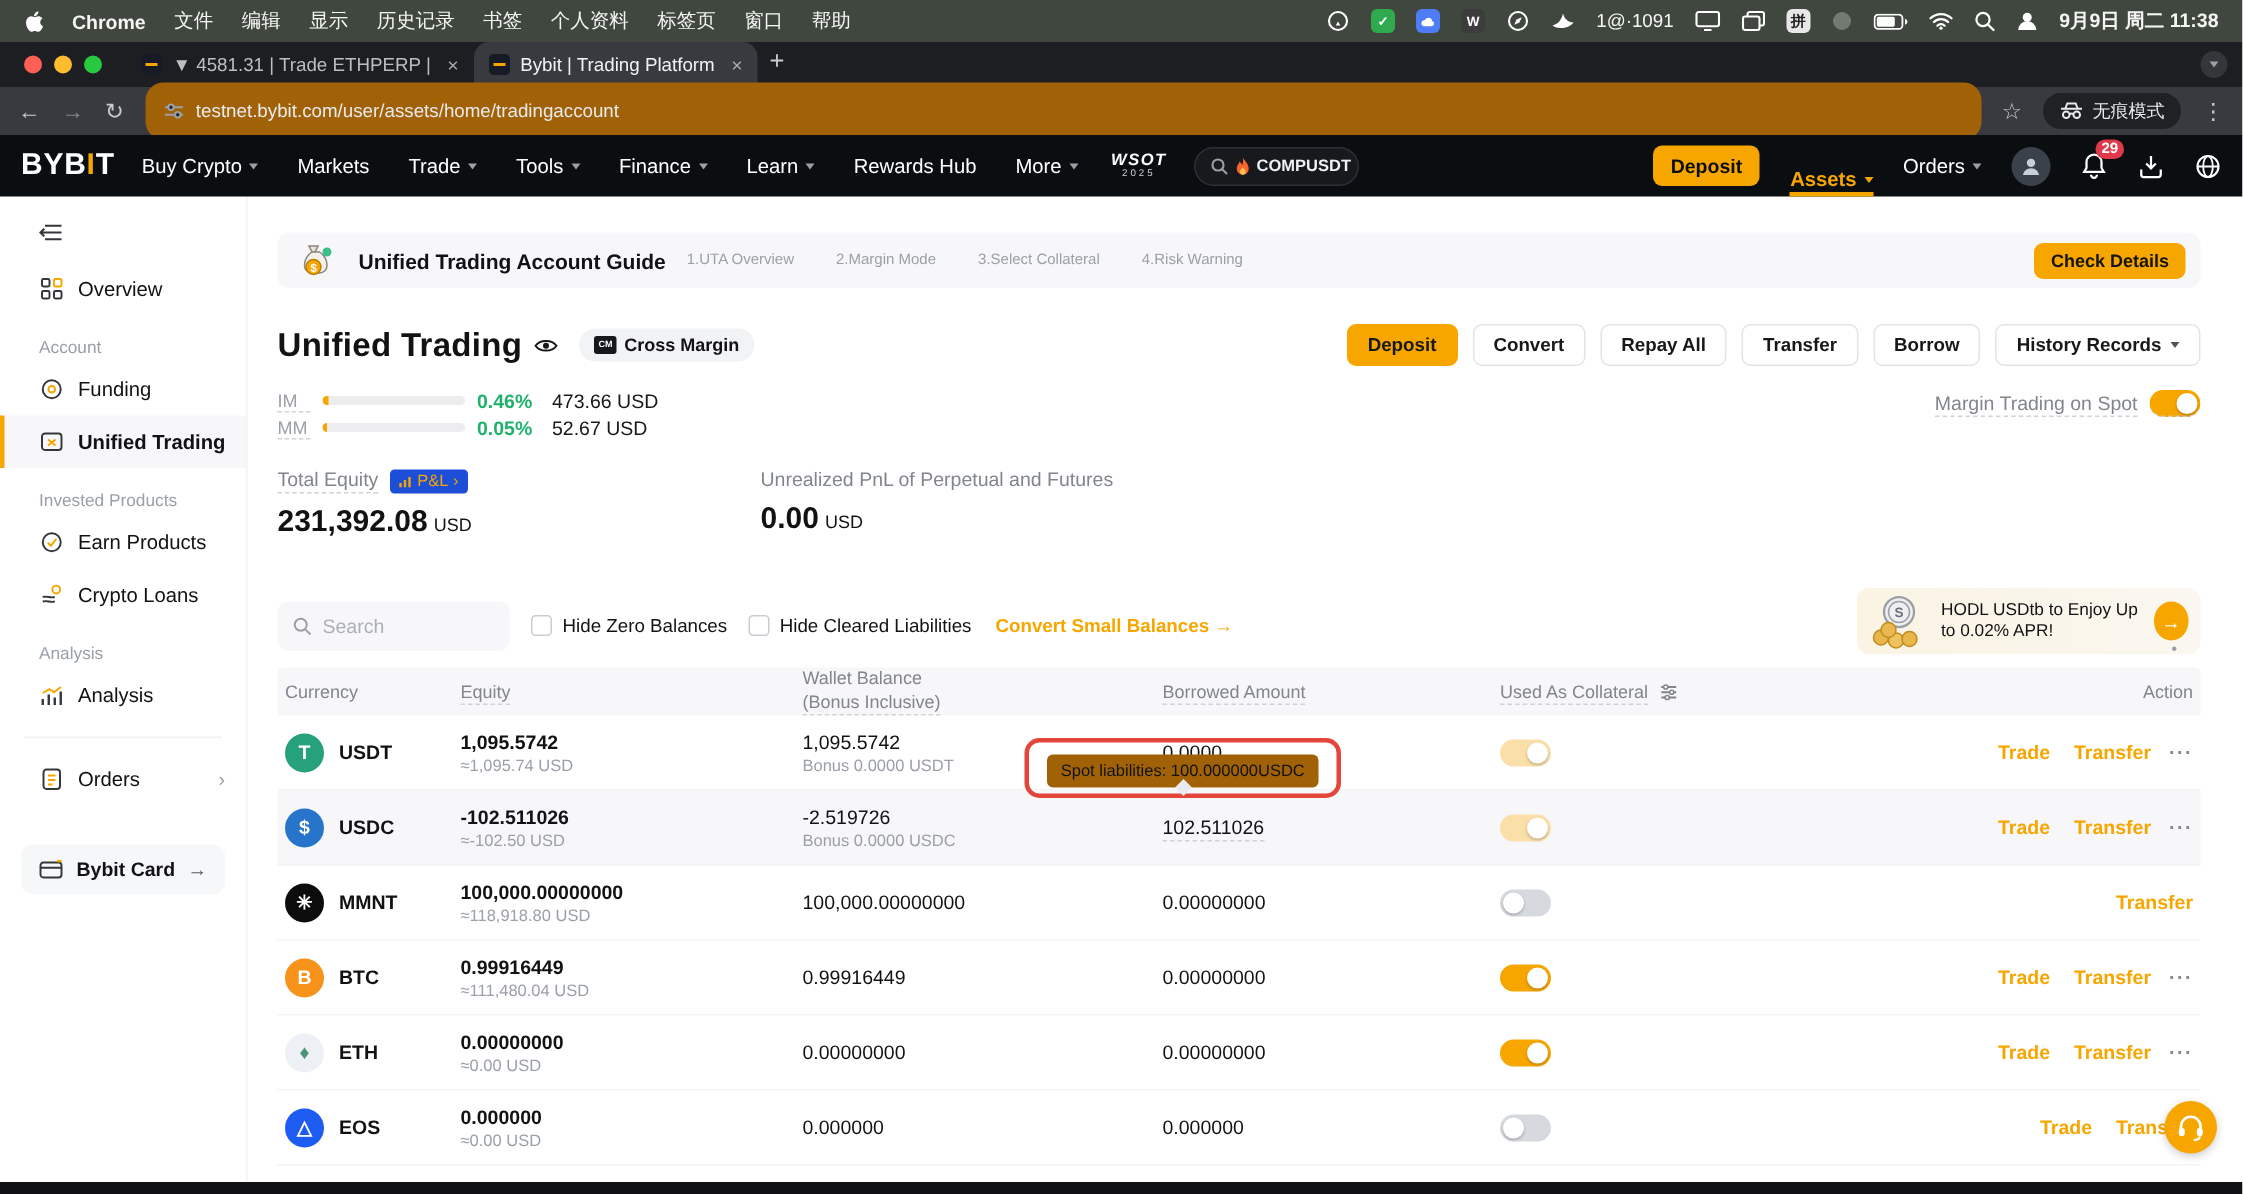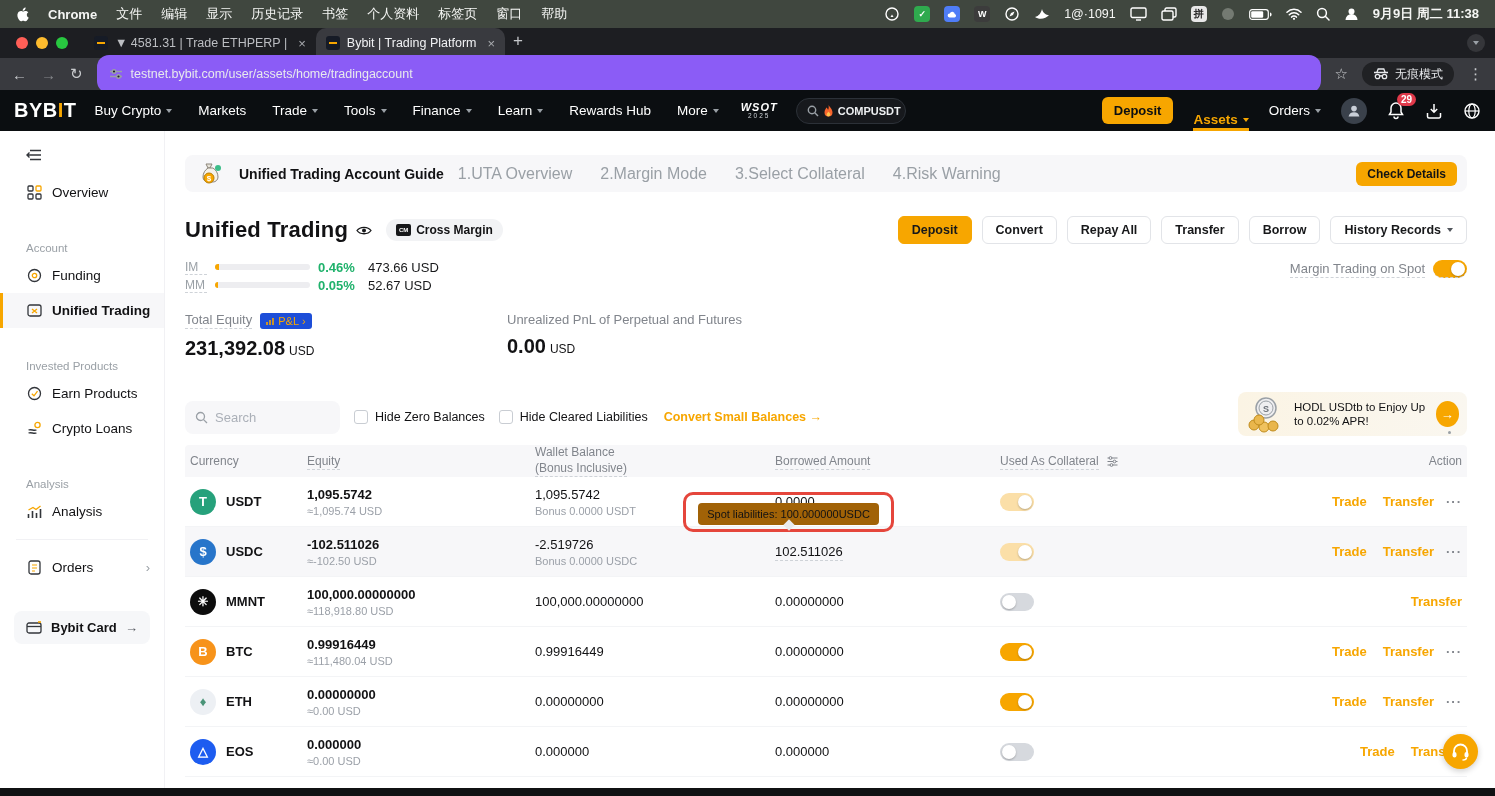--- a/index.html
+++ b/index.html
@@ -27,21 +27,21 @@
 .favicon{width:14px;height:14px;border-radius:3px;background:#161b26;position:relative;flex:0 0 auto}
 .favicon::after{content:"";position:absolute;left:3px;top:6px;width:8px;height:2px;background:#f7a600}
 .tab .x{color:#a9abaf;font-size:13px;margin-left:4px}
 .newtab{color:#c7c9cc;font-size:17px;margin:0 0 4px 8px;align-self:center}
 .tab-right{margin-left:auto;align-self:center;margin-right:10px;width:18px;height:18px;border-radius:50%;background:#35363a;display:flex;align-items:center;justify-content:center}
 
 
 .urlbar{position:absolute;top:58px;left:0;right:0;height:32px;background:#393a3f;display:flex;align-items:center;padding:0 12px;gap:14px;z-index:40}
 .navglyph{color:#c8cacd;font-size:15px}
 .navglyph.dim{color:#85878b}
-.url-pill{flex:1;height:38px;background:#8b5cf6;border-radius:12px;display:flex;align-items:center;padding:0 12px;gap:8px;color:#e8eaed;font-size:12.5px}
+.url-pill{flex:1;height:38px;background:#a16207;border-radius:12px;display:flex;align-items:center;padding:0 12px;gap:8px;color:#e8eaed;font-size:12.5px}
 .incog-pill{height:24px;background:#202124;border-radius:12px;display:flex;align-items:center;gap:6px;padding:0 11px;color:#e8eaed;font-size:12px}
 
 
 .bybit-nav{position:absolute;top:90px;left:0;right:0;height:41px;background:#0b0e11;display:flex;align-items:center;padding:0 14px;color:#fff;z-index:40}
 .logo{font-size:20px;font-weight:800;letter-spacing:.5px;margin-right:18px}
 .logo .yi{color:#f7a600}
 .nav-items{display:flex;align-items:center;gap:26px;font-size:13.5px;font-weight:500}
 .nav-item{display:flex;align-items:center;gap:5px}
 .chev{width:0;height:0;border-left:3.5px solid transparent;border-right:3.5px solid transparent;border-top:4px solid #9aa0a6}
 .wsot{margin-left:22px;text-align:center;line-height:1}
@@ -56,34 +56,34 @@
 .nav-orders{display:flex;align-items:center;gap:5px;font-size:13.5px;font-weight:500}
 .avatar{width:26px;height:26px;border-radius:50%;background:#3a414b;display:flex;align-items:center;justify-content:center}
 .bell-wrap{position:relative}
 .badge{position:absolute;top:-8px;left:10px;background:#e0394a;color:#fff;font-size:10px;font-weight:bold;border-radius:8px;padding:1px 4px}
 
 
 .sidebar{position:absolute;top:131px;left:0;width:165px;bottom:8px;background:#fff;border-right:1px solid #f1f1f4;z-index:10}
 .sb-collapse{margin:18px 0 0 26px}
 .sb-item{display:flex;align-items:center;gap:10px;padding:10px 0 10px 26px;font-size:13.5px;color:#121214}
 .sb-item .ic{width:16px;display:flex;justify-content:center}
-.sb-label-sec{margin:32px 0 4px 26px;font-size:11.5px;color:#9aa0a6}
+.sb-label-sec{margin:16px 0 4px 26px;font-size:11.5px;color:#9aa0a6}
 .sb-item.active{background:#f7f7f9;border-left:3px solid #f7a600;padding-left:23px;font-weight:600}
 .sb-div{height:1px;background:#f1f1f4;margin:10px 16px}
 .sb-item .spread{margin-left:auto;margin-right:14px;color:#9aa0a6;font-size:13px}
 .sb-card{margin:26px 14px 0 14px;background:#f6f7f9;border-radius:8px;display:flex;align-items:center;gap:8px;padding:9px 12px;font-size:13px;font-weight:600}
 .sb-card .arr{margin-left:auto;color:#565a61}
 
 
 .main{position:absolute;top:131px;left:165px;right:0;bottom:8px;background:#fff;overflow:hidden}
 
 
 .guide{margin:24px 28px 0 20px;height:37px;background:#f7f7f9;border-radius:8px;display:flex;align-items:center;padding:0 10px 0 14px;gap:14px}
 .guide-title{font-weight:bold;font-size:14px}
-.guide-steps{display:flex;gap:28px;font-size:16px;color:#9aa0a6}
+.guide-steps{display:flex;gap:28px;font-size:10px;color:#9aa0a6}
 .btn-check{margin-left:auto;background:#f7a600;border-radius:6px;font-size:12px;font-weight:bold;color:#141414;padding:5px 11px}
 
 
 .title-row{margin:24px 28px 0 20px;display:flex;align-items:center}
 .pg-title{font-size:22px;font-weight:bold;letter-spacing:.2px}
 .eye{margin-left:8px}
 .cm-pill{margin-left:14px;background:#f2f3f5;border-radius:11px;height:22px;display:flex;align-items:center;gap:5px;padding:0 10px;font-size:12px;font-weight:600}
 .cm-ic{width:15px;height:12px;border-radius:2px;background:#17181a;color:#fff;font-size:6px;font-weight:bold;display:flex;align-items:center;justify-content:center}
 .title-btns{margin-left:auto;display:flex;gap:10px}
 .btn{height:28px;border-radius:6px;border:1px solid #e2e4e8;background:#fff;font-size:12.5px;font-weight:600;display:flex;align-items:center;gap:6px;padding:0 13px;color:#17181a}

